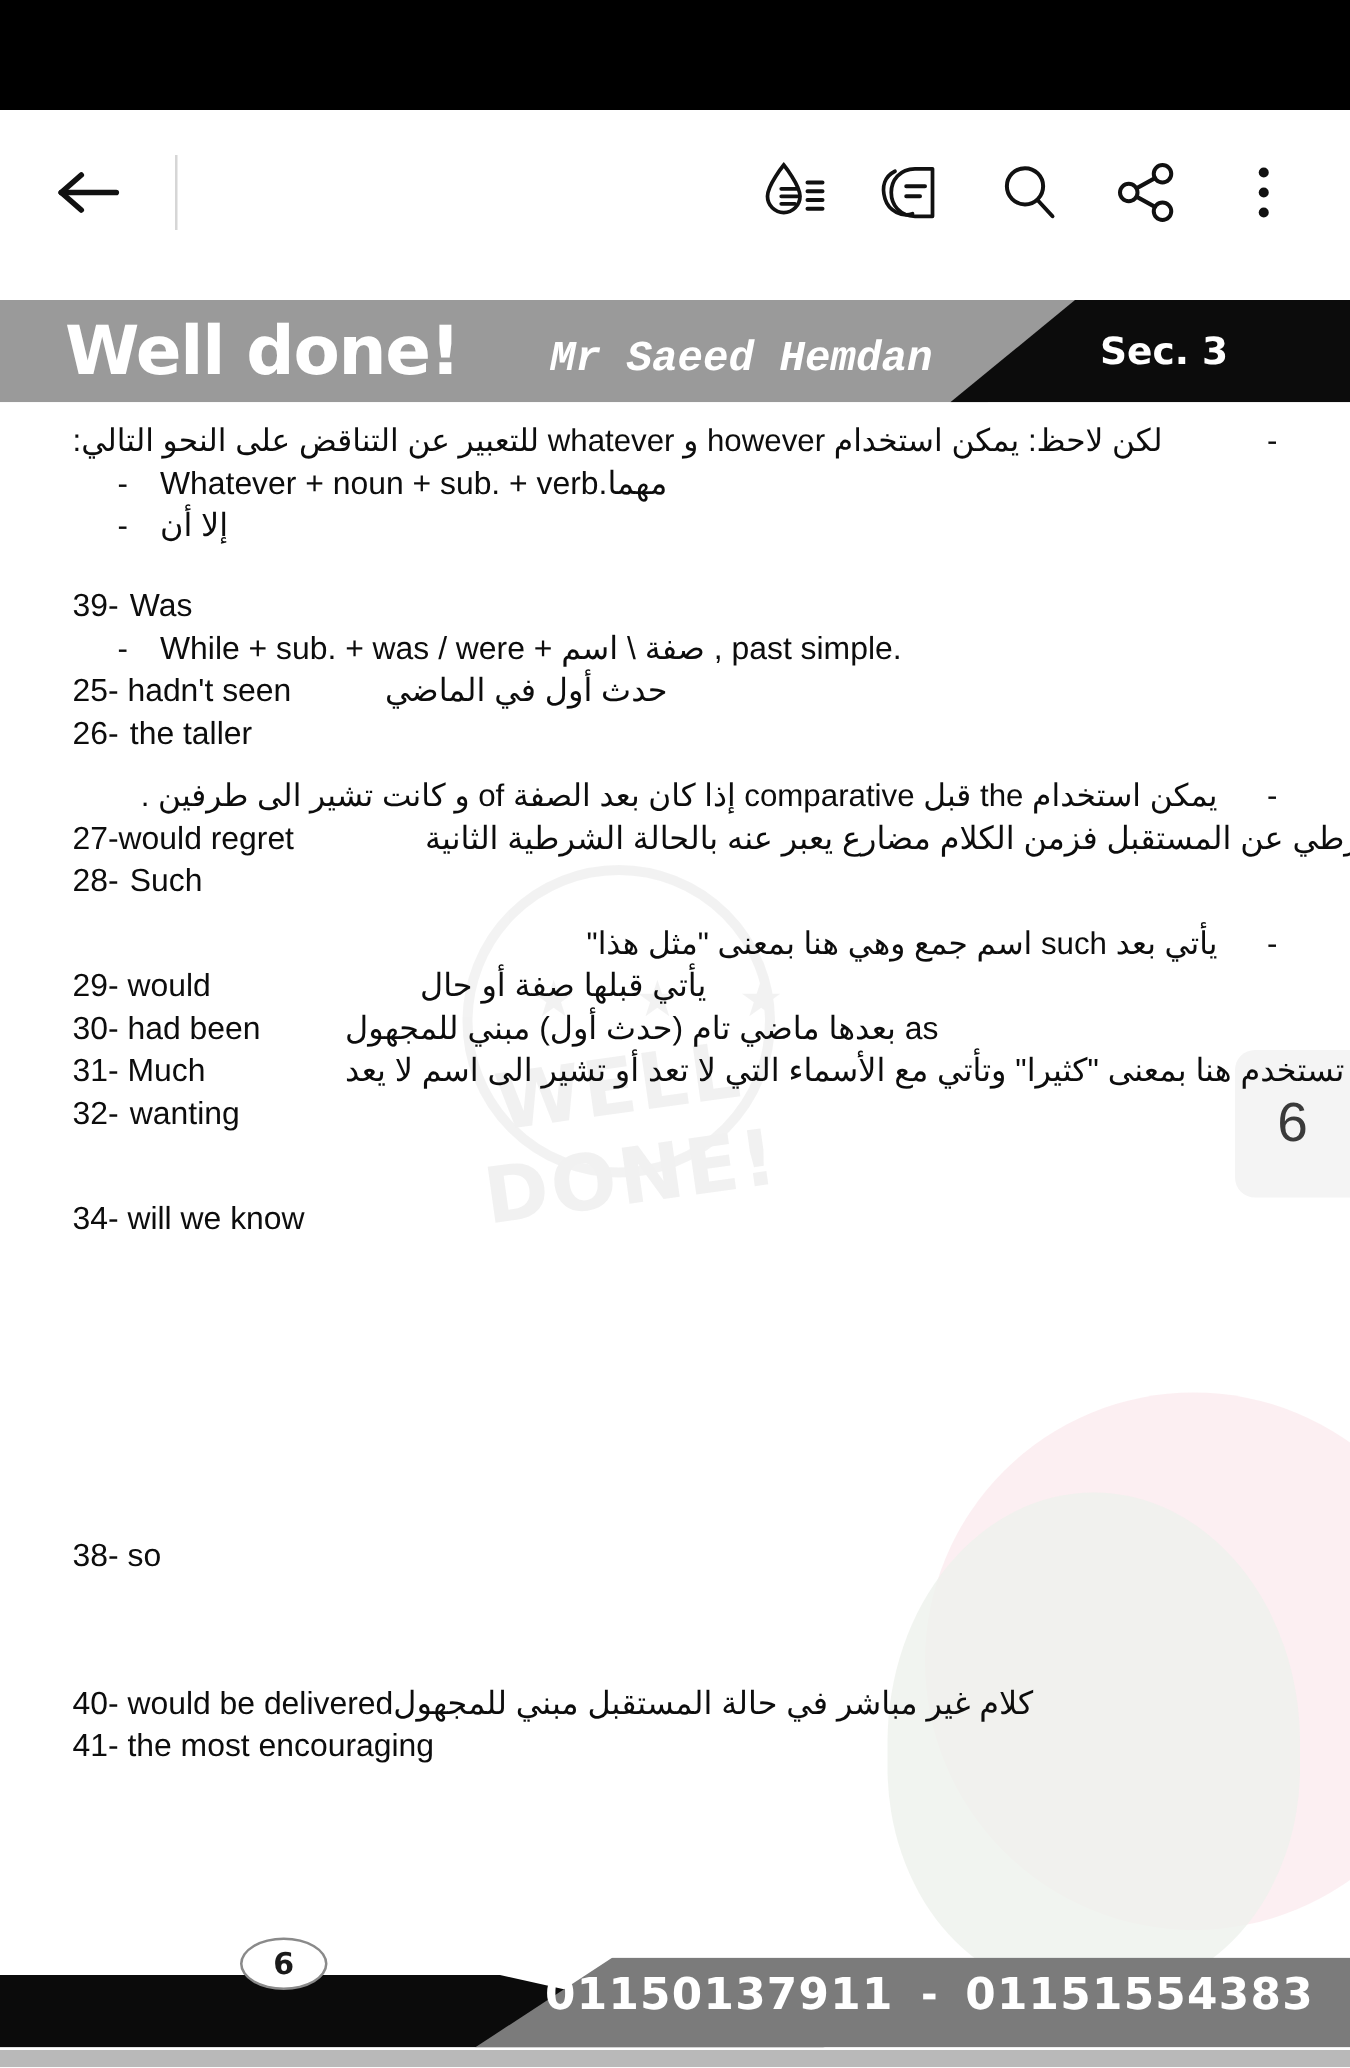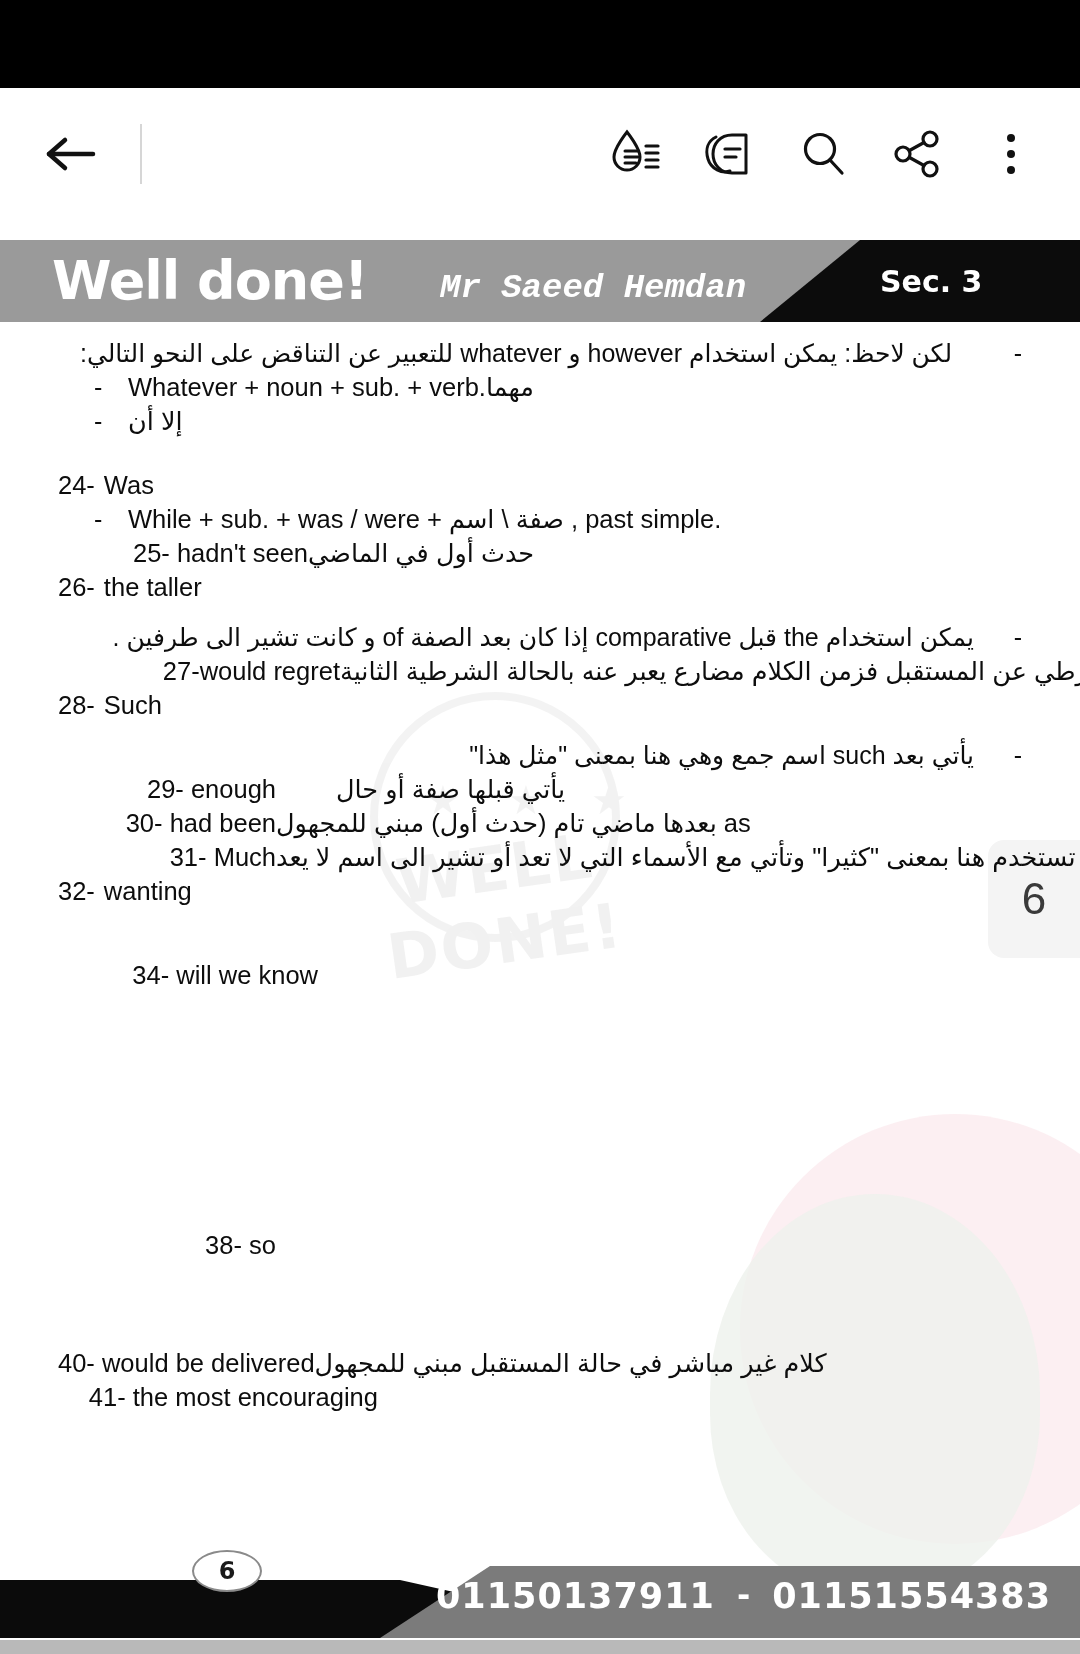--- a/index.html
+++ b/index.html
@@ -222,21 +222,21 @@
   .btxt { flex: 1 1 auto; }
 
   .row-lbl {
     display: flex;
     align-items: baseline;
     direction: ltr;
   }
   .lbl {
     flex: 0 0 auto;
     min-width: 200px;
-    text-align: right;
+    text-align: left;
   }
   .note {
     flex: 1 1 auto;
     direction: rtl;
     text-align: center;
     padding-right: 30px;
   }
   .note-l { text-align: left; }
 
   b, .bold { font-weight: bold; }
@@ -384,38 +384,38 @@
 
     <div class="blob-pink"></div>
     <div class="blob-green"></div>
 
     <div class="page-indicator">6</div>
 
     <div class="content">
 
       <div class="ln ln-ar bullet-row">
         <span class="dash-l" style="text-align:right">-</span>
-        <span class="btxt" style="text-align:center; padding-right:14px">لكن لاحظ: يمكن استخدام  however و whatever للتعبير عن التناقض على النحو التالي:</span>
+        <span class="btxt" style="text-align:left; padding-right:14px">لكن لاحظ: يمكن استخدام  however و whatever للتعبير عن التناقض على النحو التالي:</span>
       </div>
 
       <div class="ln row-lbl ind-1">
         <span class="dash-l">-</span>
         <span class="lbl" style="min-width:345px">Whatever + noun + sub. + verb.</span>
         <span>مهما</span>
       </div>
 
       <div class="ln row-lbl ind-1">
         <span class="dash-l">-</span>
         <span>إلا أن</span>
       </div>
 
       <div class="gap-md"></div>
 
       <div class="ln row-lbl">
-        <span class="lbl" style="min-width:auto">24-</span>
+        <span class="lbl" style="min-width:auto">39-</span>
         <span style="padding-left:9px">Was</span>
       </div>
 
       <div class="ln row-lbl ind-1">
         <span class="dash-l">-</span>
         <span>While + sub. + was / were + صفة \ اسم , past simple.</span>
       </div>
 
       <div class="ln row-lbl">
         <span class="lbl" style="min-width:250px"><span>25-</span> <span>hadn't seen</span></span>
@@ -445,21 +445,21 @@
       </div>
 
       <div class="gap-sm"></div>
 
       <div class="ln ln-ar bullet-row">
         <span class="dash-l" style="text-align:right">-</span>
         <span class="btxt" style="text-align:right; padding-right:14px">يأتي بعد such اسم جمع وهي هنا بمعنى "مثل هذا"</span>
       </div>
 
       <div class="ln row-lbl">
-        <span class="lbl" style="min-width:218px"><span>29-</span> <span>enough</span></span>
+        <span class="lbl" style="min-width:218px"><span>29-</span> <span>would</span></span>
         <span class="note note-l" style="padding-right:0;padding-left:60px">يأتي قبلها صفة أو حال</span>
       </div>
 
       <div class="ln row-lbl">
         <span class="lbl" style="min-width:218px"><span>30-</span> <span>had been</span></span>
         <span class="note note-l" style="padding-right:0">as بعدها ماضي تام (حدث أول) مبني للمجهول</span>
       </div>
 
       <div class="ln row-lbl">
         <span class="lbl" style="min-width:218px"><span>31-</span> <span>Much</span></span>

